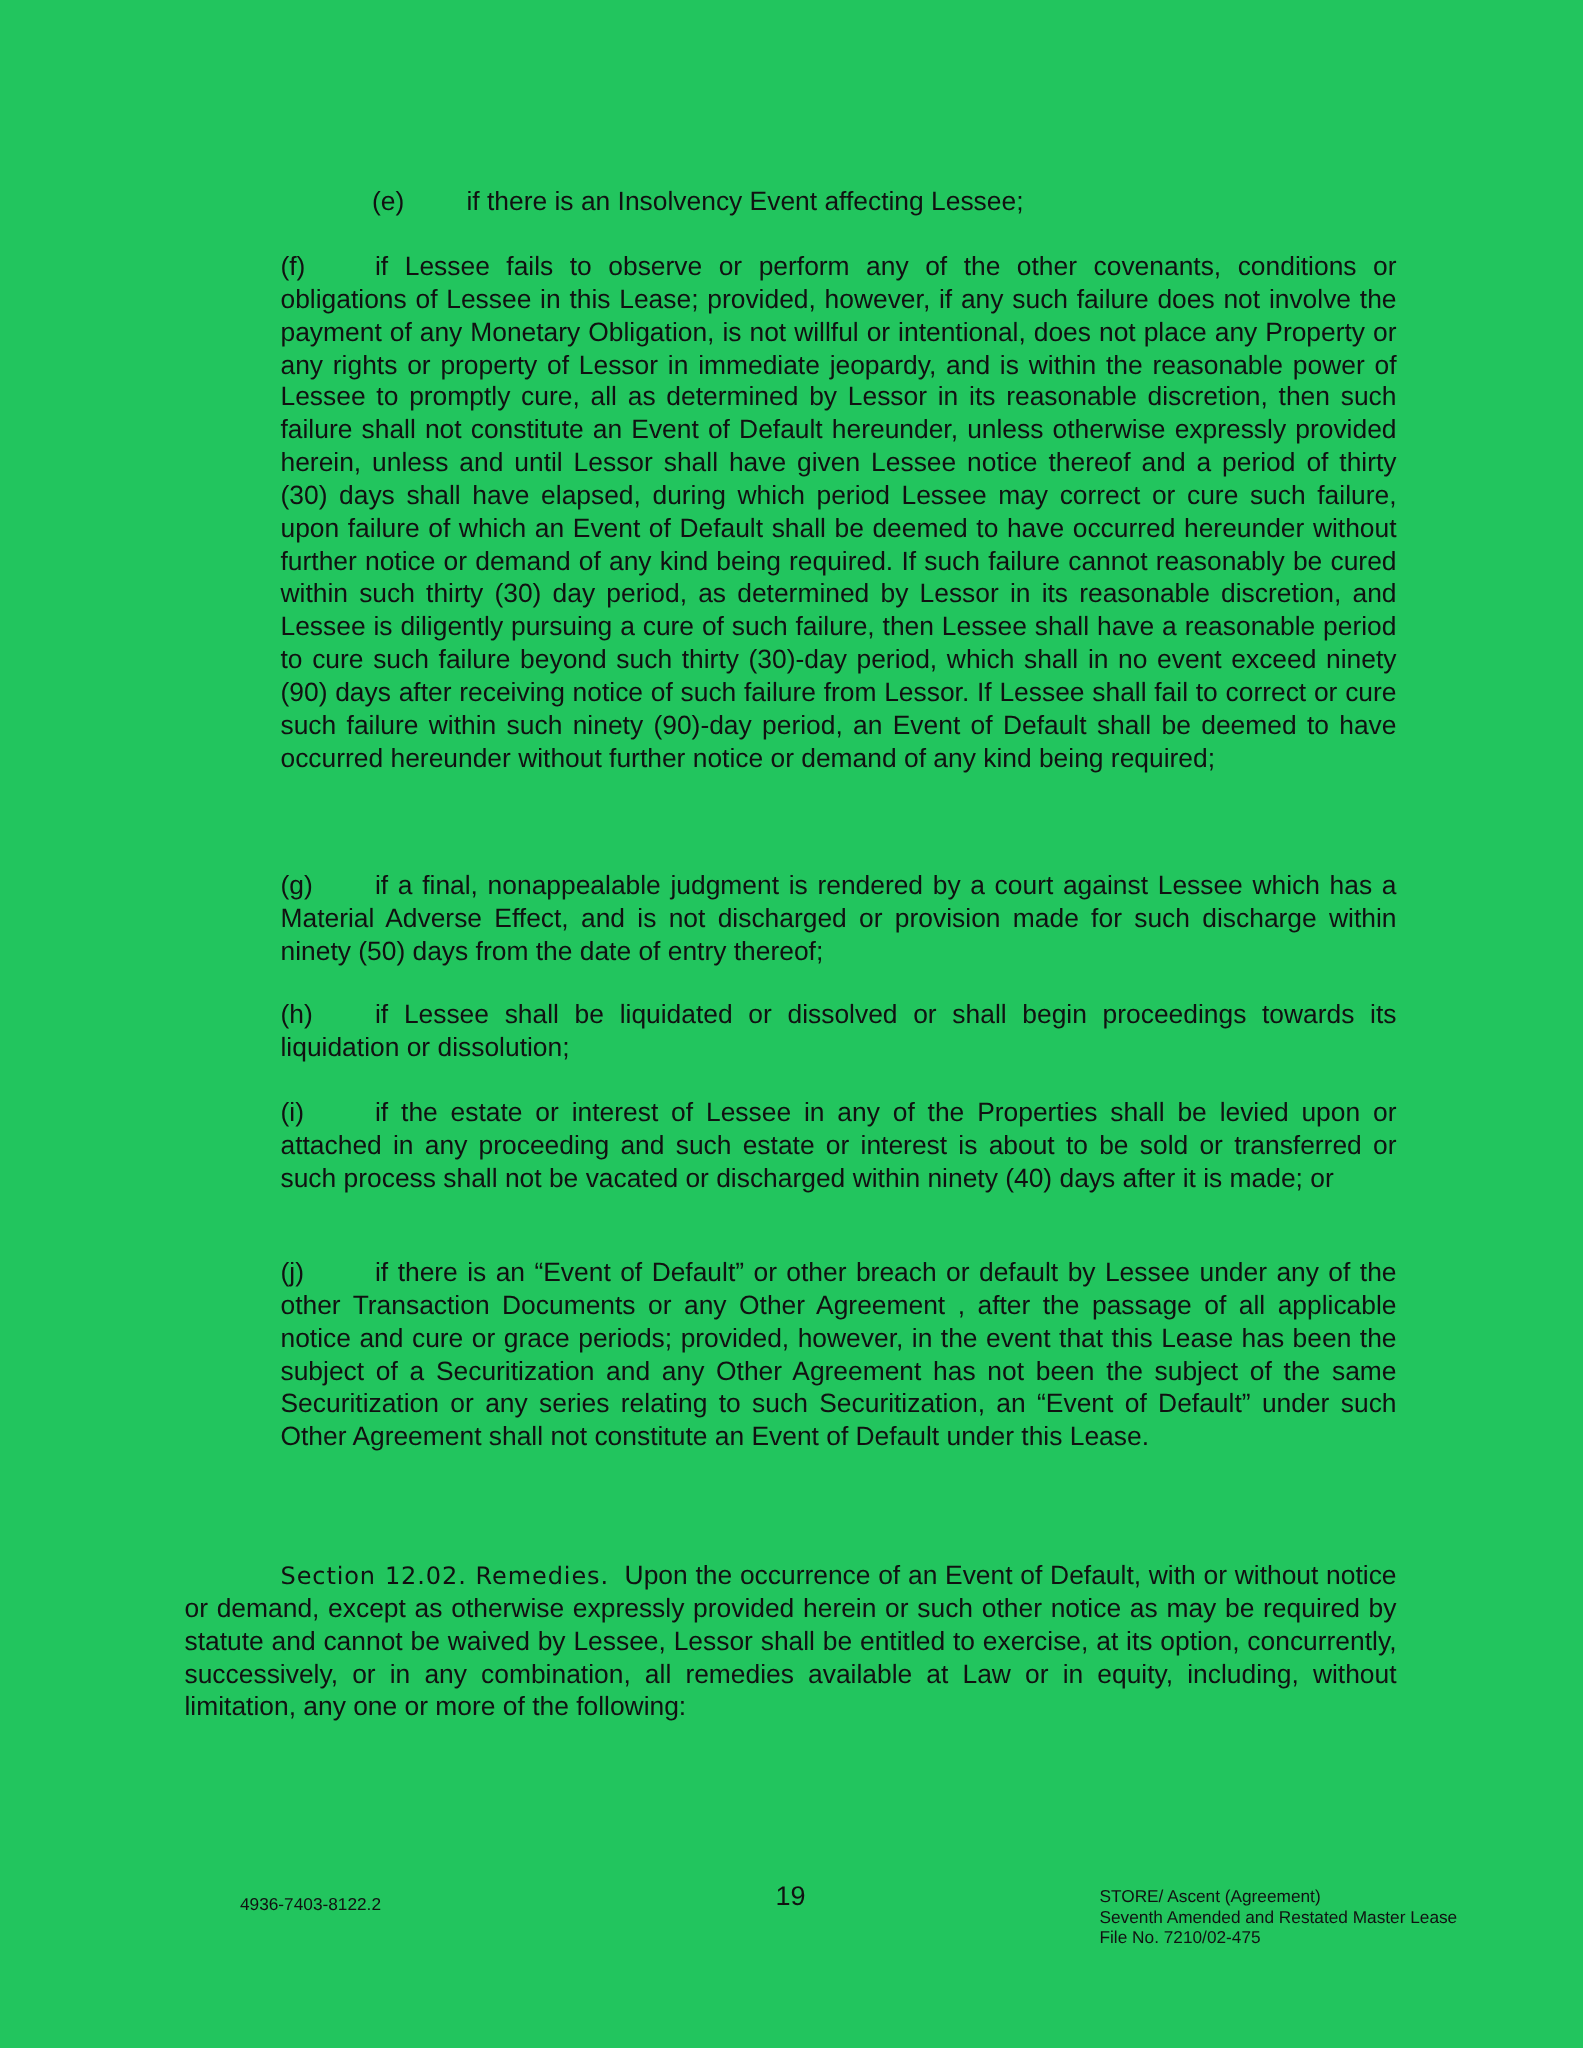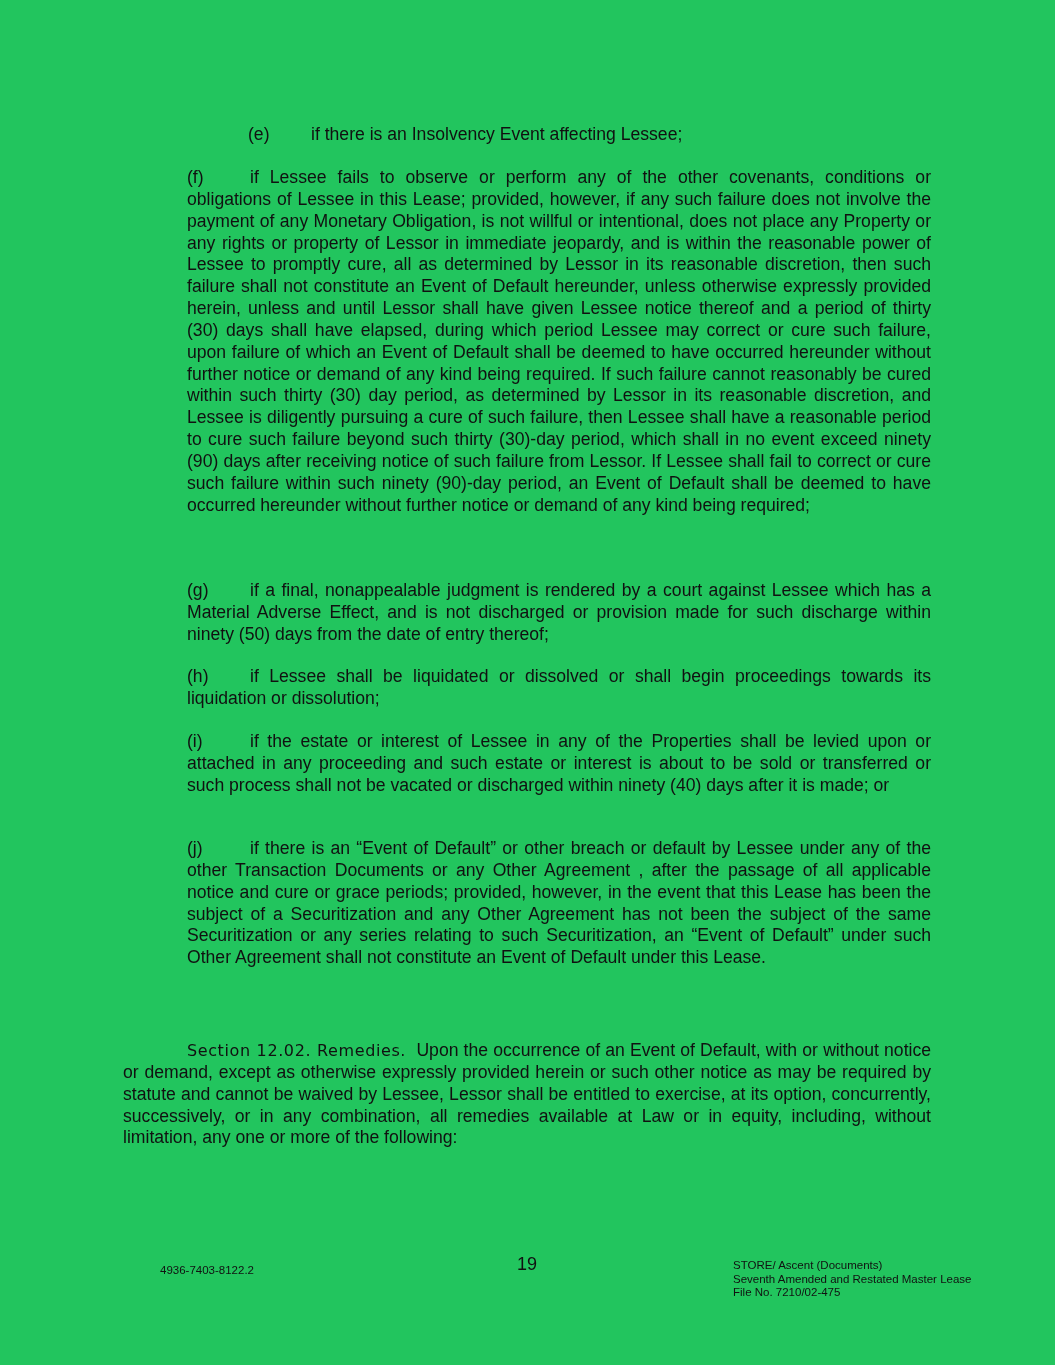--- a/index.html
+++ b/index.html
@@ -42,17 +42,17 @@
 
   <p class="para sub first" style="top:731px;"><span class="label">(i)</span><span>if the estate or interest of Lessee in any of the Properties shall be levied upon or attached in any proceeding and such estate or interest is about to be sold or transferred or such process shall not be vacated or discharged within ninety (40) days after it is made; or</span></p>
 
   <p class="para sub first" style="top:838px;"><span class="label">(j)</span><span>if there is an “Event of Default” or other breach or default by Lessee under any of the other Transaction Documents or any Other Agreement , after the passage of all applicable notice and cure or grace periods; provided, however, in the event that this Lease has been the subject of a Securitization and any Other Agreement has not been the subject of the same Securitization or any series relating to such Securitization, an “Event of Default” under such Other Agreement shall not constitute an Event of Default under this Lease.</span></p>
 
   <p class="para section" style="top:1012px;"><span class="sec-head">Section 12.02.  Remedies.</span>&nbsp; <span>Upon the occurrence of an Event of Default, with or without notice or demand, except as otherwise expressly provided herein or such other notice as may be required by statute and cannot be waived by Lessee, Lessor shall be entitled to exercise, at its option, concurrently, successively, or in any combination, all remedies available at Law or in equity, including, without limitation, any one or more of the following:</span></p>
 
   <div class="footer-left">4936-7403-8122.2</div>
   <div class="footer-page">19</div>
   <div class="footer-right">
-    <div>STORE/ Ascent (Documents)</div>
+    <div>STORE/ Ascent (Agreement)</div>
     <div>Seventh Amended and Restated Master Lease</div>
     <div>File No. 7210/02-475</div>
   </div>
 </div>
 
 </body></html>

